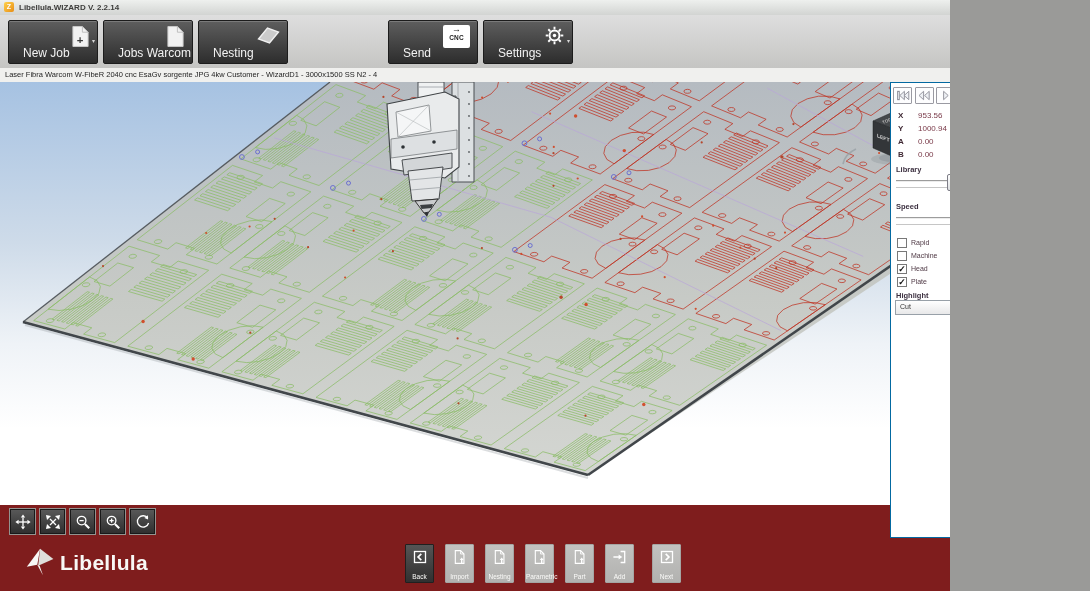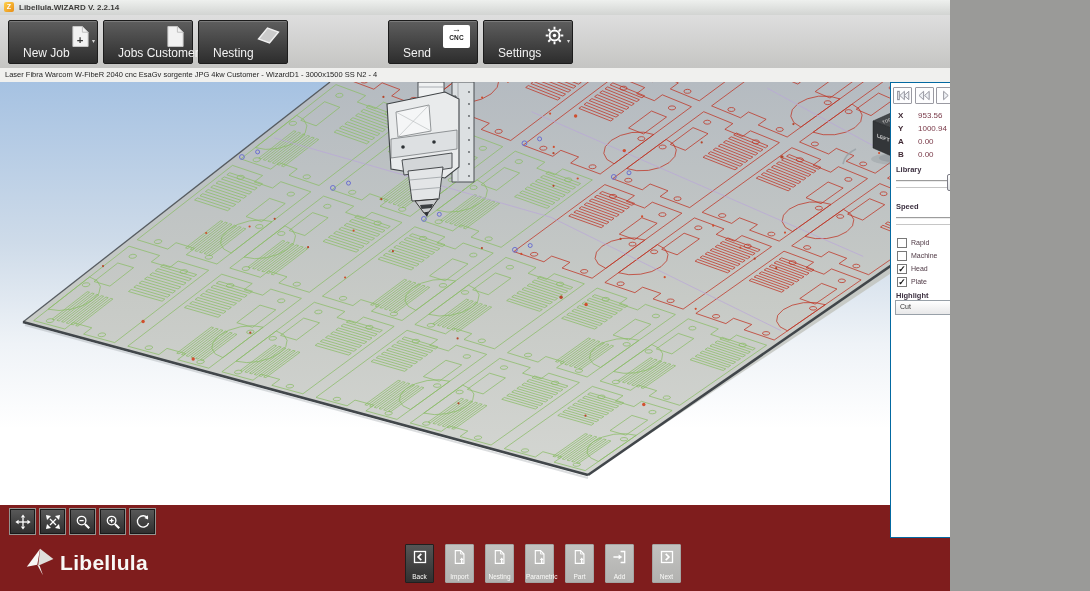--- a/index.html
+++ b/index.html
@@ -93,21 +93,21 @@
       <span class="caret">▾</span>
       <span class="lbl">New Job</span>
     </div>
     <div class="tbtn" style="left:103px">
       <span class="ico">
         <svg width="19" height="23" viewBox="0 0 20 24">
             <path d="M2,1.5 H12 L18,7.5 V22.5 H2 Z" fill="#f2f2f2" stroke="#c9c9c9"></path>
             <path d="M12,1.5 V7.5 H18" fill="none" stroke="#bdbdbd"></path>
           </svg>
       </span>
-      <span class="lbl">Jobs Customer</span>
+      <span class="lbl">Jobs Warcom</span>
     </div>
     <div class="tbtn" style="left:198px">
       <span class="ico">
         <svg width="23" height="21" viewBox="0 0 23 21">
             <path d="M1.5,14 L10.5,3 L21.5,7 L12.5,18 Z" fill="#cbcbcb" stroke="#f0f0f0" stroke-width="1.4"></path>
           </svg>
       </span>
       <span class="lbl">Nesting</span>
     </div>
     <div class="tbtn" style="left:388px">

